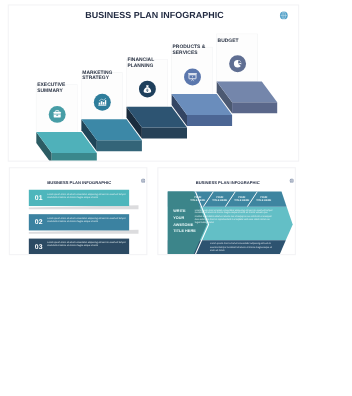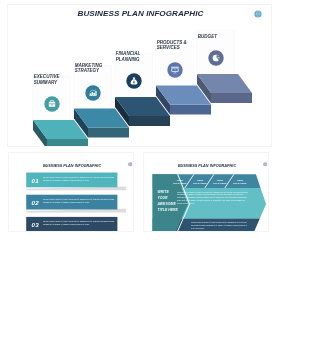--- a/index.html
+++ b/index.html
@@ -1,17 +1,17 @@
 <!DOCTYPE html>
 <html><head>
 <meta charset="utf-8">
 <style>
   html,body{margin:0;padding:0;width:280px;height:360px;overflow:hidden;background:#ffffff;}
   body{font-family:"Liberation Sans",sans-serif;}
-  .page{position:absolute;left:0;top:0;width:280px;height:360px;background:#fff;font-style:italic;}
+  .page{position:absolute;left:0;top:0;width:280px;height:360px;background:#fff;}
   .slide{position:absolute;background:#fff;overflow:hidden;box-sizing:border-box;}
   .hero{left:7px;top:4px;width:265px;height:143px;border:1px solid #f3f3f5;}
   svg{display:block;position:absolute;left:0;top:0;}
   .heroTitle{position:absolute;left:0;top:3.5px;width:265px;text-align:center;
     font-size:8.1px;font-weight:bold;letter-spacing:0.05px;color:#222b42;}
   .badge{position:absolute;left:246px;top:4.5px;width:8px;height:8px;}
   .stepcard{position:absolute;background:#fdfdfd;
      box-shadow:0 0 0 0.35px #eff0f2;}
   .steplabel{position:absolute;font-size:4.5px;font-weight:bold;color:#2b3445;
     line-height:5.2px;letter-spacing:0.02px;white-space:nowrap;}

